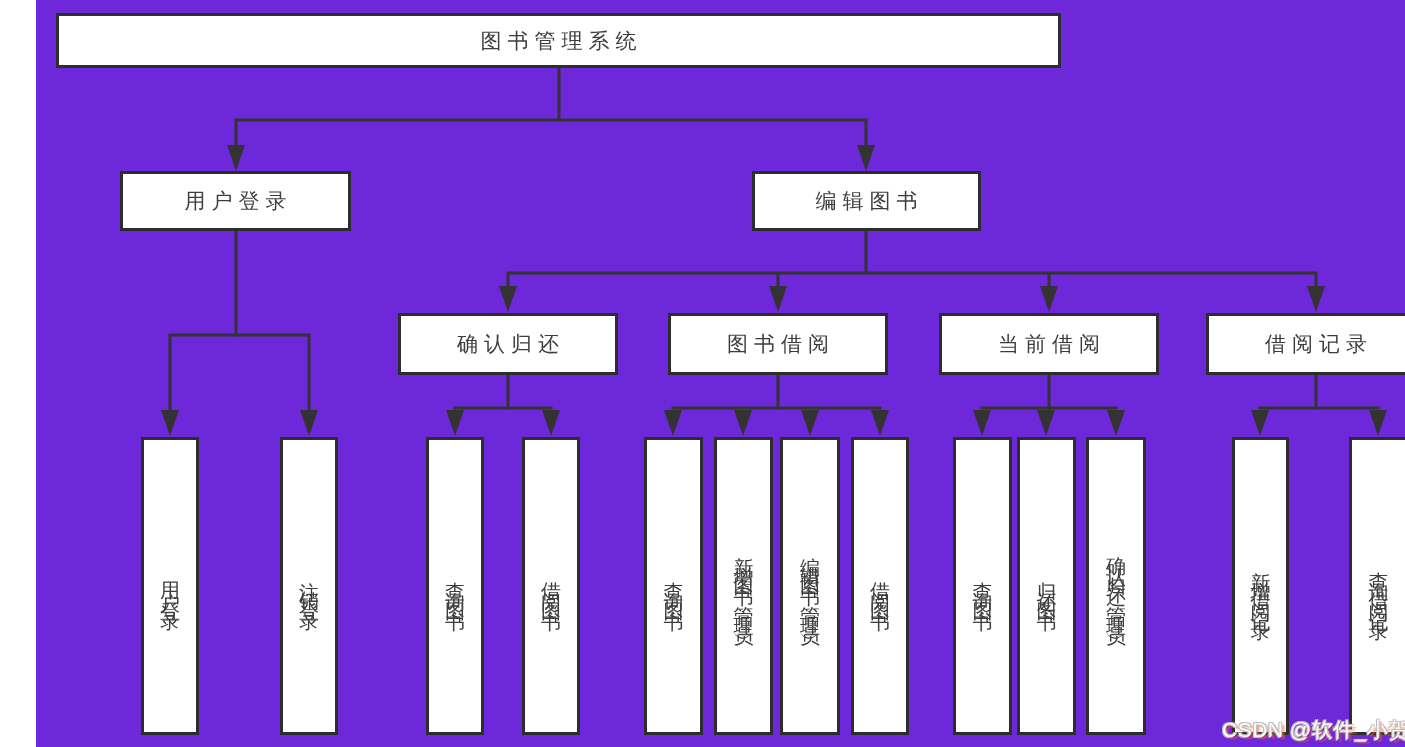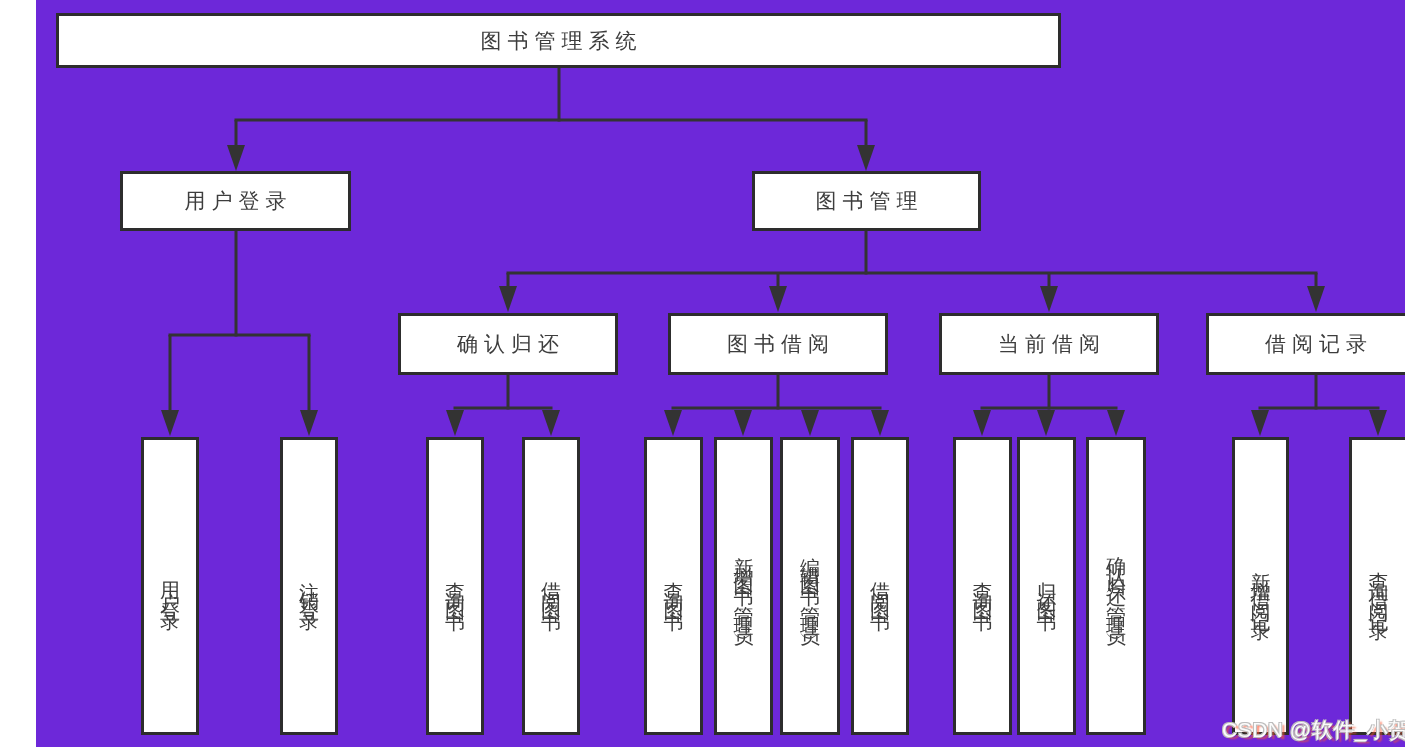--- a/index.html
+++ b/index.html
@@ -93,21 +93,21 @@
   </svg>
 
   <div class="box" style="left:20px;top:13px;width:1005px;height:55px">
     <span class="hlabel">图书管理系统</span>
   </div>
 
   <div class="box" style="left:84px;top:171px;width:231px;height:60px">
     <span class="hlabel">用户登录</span>
   </div>
   <div class="box" style="left:716px;top:171px;width:229px;height:60px">
-    <span class="hlabel">图书管理</span>
+    <span class="hlabel">编辑图书</span>
   </div>
 
   <div class="box" style="left:362px;top:313px;width:220px;height:62px">
     <span class="hlabel">确认归还</span>
   </div>
   <div class="box" style="left:632px;top:313px;width:220px;height:62px">
     <span class="hlabel">图书借阅</span>
   </div>
   <div class="box" style="left:903px;top:313px;width:220px;height:62px">
     <span class="hlabel">当前借阅</span>

